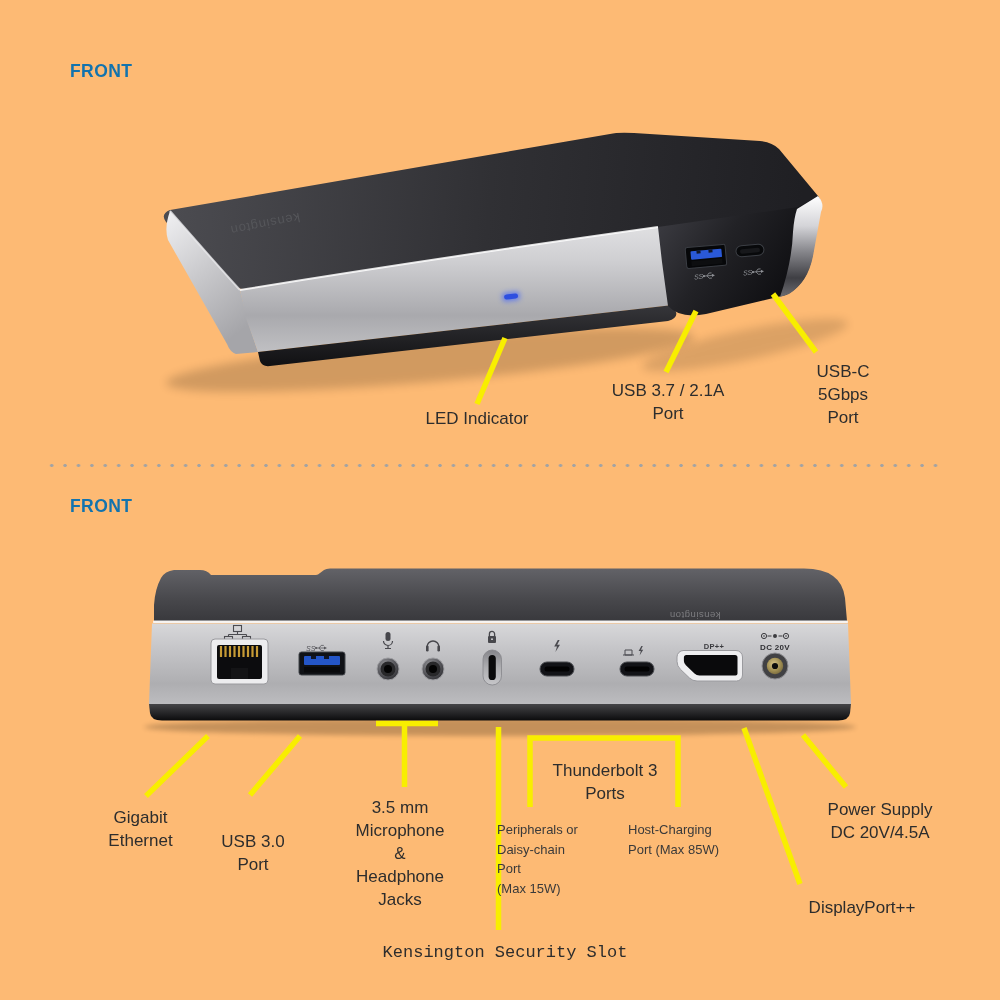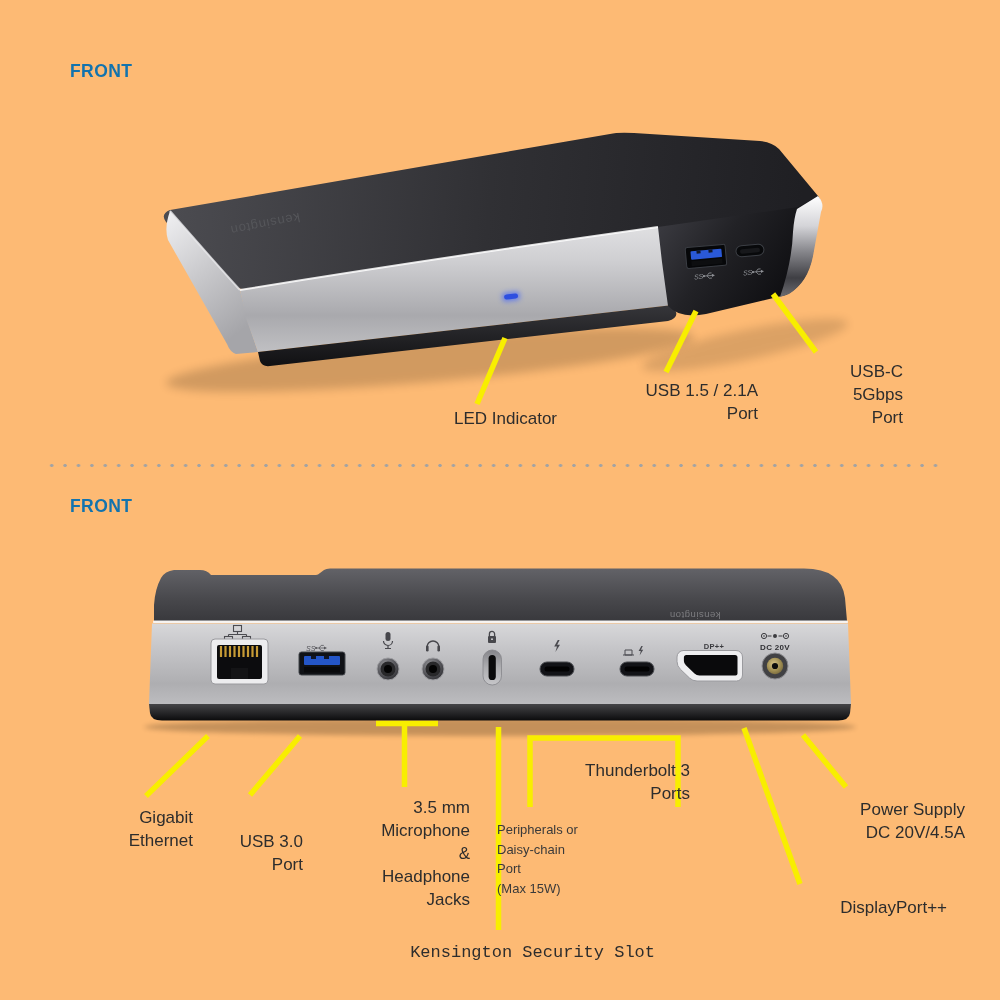--- a/index.html
+++ b/index.html
@@ -1,20 +1,20 @@
 <!DOCTYPE html>
 <html><head>
 <meta charset="utf-8">
 <style>
   html,body{margin:0;padding:0;background:#fff;}
   #canvas{position:relative;width:1000px;height:1000px;background:#fdba74;overflow:hidden;
           font-family:"Liberation Sans",sans-serif;}
   .heading{position:absolute;font-size:17.5px;font-weight:bold;letter-spacing:.4px;color:#1273ae;}
   #svg-layer{position:absolute;left:0;top:0;}
-  .lbl{position:absolute;text-align:right;color:#2d2d2d;font-size:17px;line-height:23px;}
+  .lbl{position:absolute;text-align:center;color:#2d2d2d;font-size:17px;line-height:23px;}
   .lbl-sm{position:absolute;text-align:left;color:#3a3a3a;font-size:13px;line-height:19.5px;}
   #divider{position:absolute;left:45px;top:463px;width:893px;height:5px;
            background-image:radial-gradient(circle,#a3a3a3 1.4px,transparent 1.9px);
            background-size:13.4px 5px;background-repeat:repeat-x;}
 </style>
 </head>
 <body>
 
 <div id="canvas">
 
@@ -267,21 +267,21 @@
       <path d="M530,807 V738 H678 V807"></path>
       <line x1="744" y1="728" x2="800" y2="884"></line>
       <line x1="803" y1="735" x2="846" y2="787"></line>
     </g>
   </svg>
 
   <div class="lbl" style="left:397px;top:407px;width:160px;">
     <div>LED Indicator</div>
   </div>
   <div class="lbl" style="left:578px;top:379px;width:180px;">
-    <div>USB 1.5 / 2.1A</div>
+    <div>USB 3.7 / 2.1A</div>
     <div>Port</div>
   </div>
   <div class="lbl" style="left:783px;top:360px;width:120px;">
     <div>USB-C</div>
     <div>5Gbps</div>
     <div>Port</div>
   </div>
 
   <div class="lbl" style="left:88px;top:806px;width:105px;">
     <div>Gigabit</div>
@@ -304,20 +304,24 @@
   <div class="lbl" style="left:520px;top:759px;width:170px;">
     <div>Thunderbolt 3</div>
     <div>Ports</div>
   </div>
   <div class="lbl-sm" style="left:497px;top:820px;width:120px;">
     <div>Peripherals or</div>
     <div>Daisy-chain</div>
     <div>Port</div>
     <div>(Max 15W)</div>
   </div>
+  <div class="lbl-sm" style="left:628px;top:820px;width:150px;">
+    <div>Host-Charging</div>
+    <div>Port (Max 85W)</div>
+  </div>
   <div class="lbl" style="left:795px;top:798px;width:170px;">
     <div>Power Supply</div>
     <div>DC 20V/4.5A</div>
   </div>
   <div class="lbl" style="left:777px;top:896px;width:170px;">
     <div>DisplayPort++</div>
   </div>
 
 </div>
 

